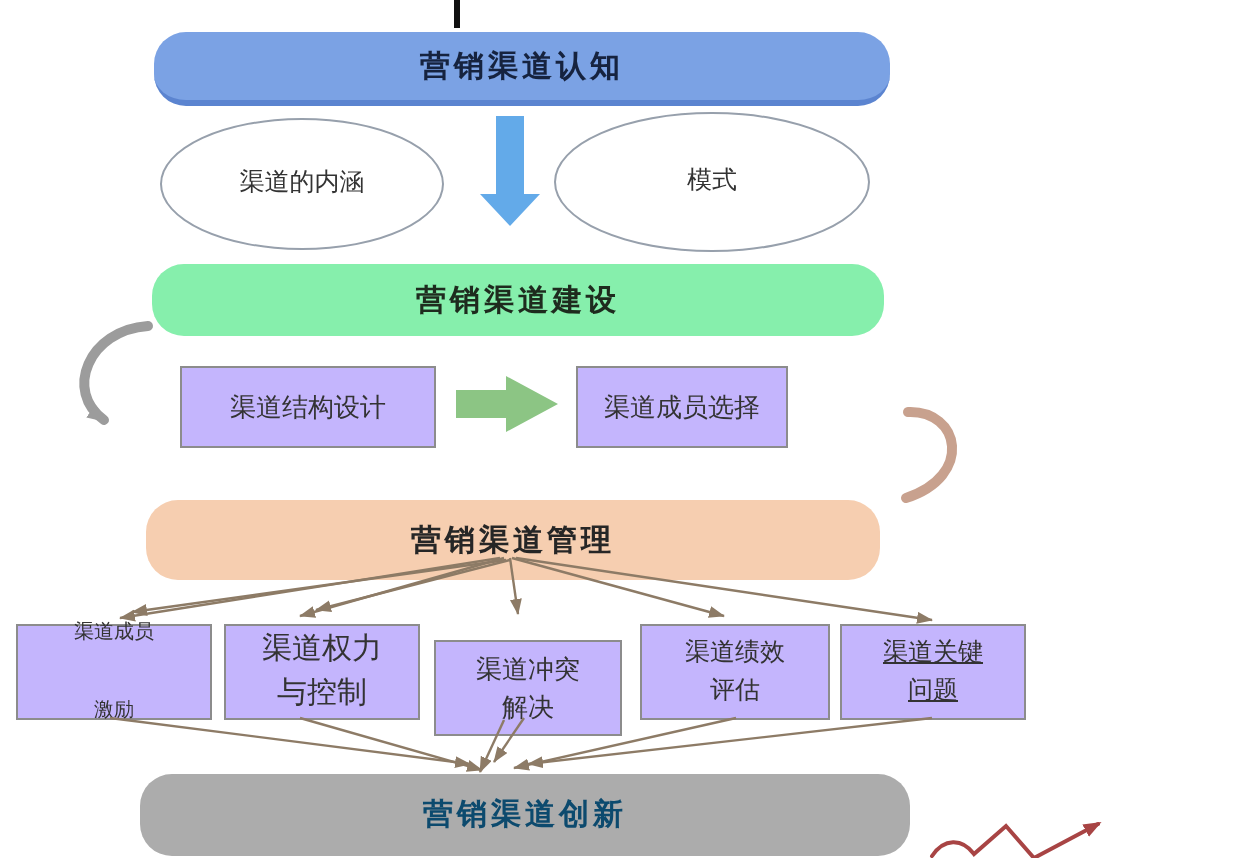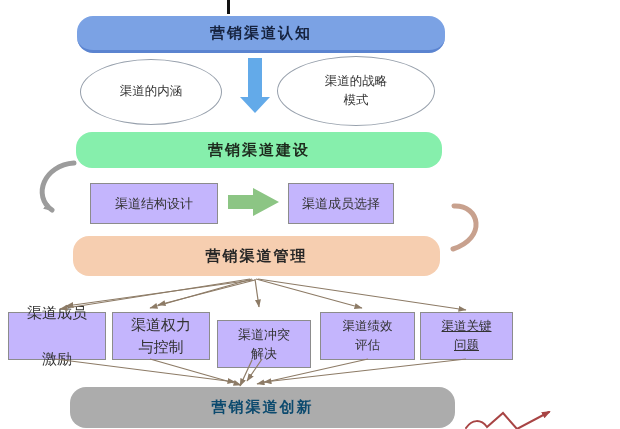--- a/index.html
+++ b/index.html
@@ -8,37 +8,37 @@
     font-family:"Liberation Sans","DejaVu Sans",sans-serif; overflow:hidden;
   }
   .topline { position:absolute; left:227px; top:0; width:3px; height:14px; background:#111; }
   .banner {
     position:absolute; display:flex; align-items:center; justify-content:center;
     font-weight:bold; font-size:15px; letter-spacing:2px; color:#1d1d1d;border-radius:16px;
   }
   .banner.blue  { left:77px; top:16px; width:368px; height:34px; background:#7BA2E4;
                   border-bottom:3px solid #5B84D0; color:#16233F; }
   .banner.green { left:76px; top:132px; width:366px; height:36px; background:#86efac; color:#1E2B1E; }
-  .banner.orange{ left:73px; top:236px; width:367px; height:40px; background:#F6CEB0; color:#262626; }
+  .banner.orange{ left:73px; top:250px; width:367px; height:40px; background:#F6CEB0; color:#262626; }
   .banner.gray  { left:70px; top:387px; width:385px; height:41px; background:#ACACAC; color:#0c4a6e; }
   .ellipse {
     position:absolute; border:1.5px solid #97A0AC; border-radius:50%; background:#fff;
     display:flex; flex-direction:column; align-items:center; justify-content:center;
     font-size:12.5px; color:#333; line-height:1.55; text-align:center;
   }
   .ellipse.left  { left:80px; top:59px; width:140px; height:64px; }
   .ellipse.right { left:277px; top:56px; width:156px; height:68px; }
   .wbox {
     position:absolute; border:1.5px solid #8C8C8C; background:#c4b5fd;
     display:flex; flex-direction:column; align-items:center; justify-content:center;
     font-size:13px; color:#333; line-height:1.5; text-align:center;
   }
   .wbox.design { left:90px;  top:183px; width:126px; height:39px; }
   .wbox.select { left:288px; top:183px; width:104px; height:39px; }
-  .wbox.t1 { left:8px;   top:312px; width:96px; height:46px; font-size:15px;gap:24px; }
+  .wbox.t1 { left:8px;   top:312px; width:96px; height:46px; font-size:10px;gap:24px; }
   .wbox.t2 { left:112px; top:312px; width:96px; height:46px; font-size:15px; }
   .wbox.t3 { left:217px; top:320px; width:92px; height:46px; font-size:13px; }
   .wbox.t4 { left:320px; top:312px; width:93px; height:46px; font-size:12.5px; }
   .wbox.t5 { left:420px; top:312px; width:91px; height:46px; font-size:12.5px;text-decoration:underline; }
   .overlay { position:absolute; left:0; top:0; pointer-events:none; }
 </style>
 </head>
 <body>
 
 <div class="stage">
@@ -47,21 +47,20 @@
 
   <div class="banner blue">
     <span>营销渠道认知</span>
   </div>
 
   <div class="ellipse left">
     <span>渠道的内涵</span>
   </div>
 
   <div class="ellipse right">
-    <span>渠道的战略</span>
     <span>模式</span>
   </div>
 
   <div class="banner green">
     <span>营销渠道建设</span>
   </div>
 
   <div class="wbox design">
     <span>渠道结构设计</span>
   </div>

